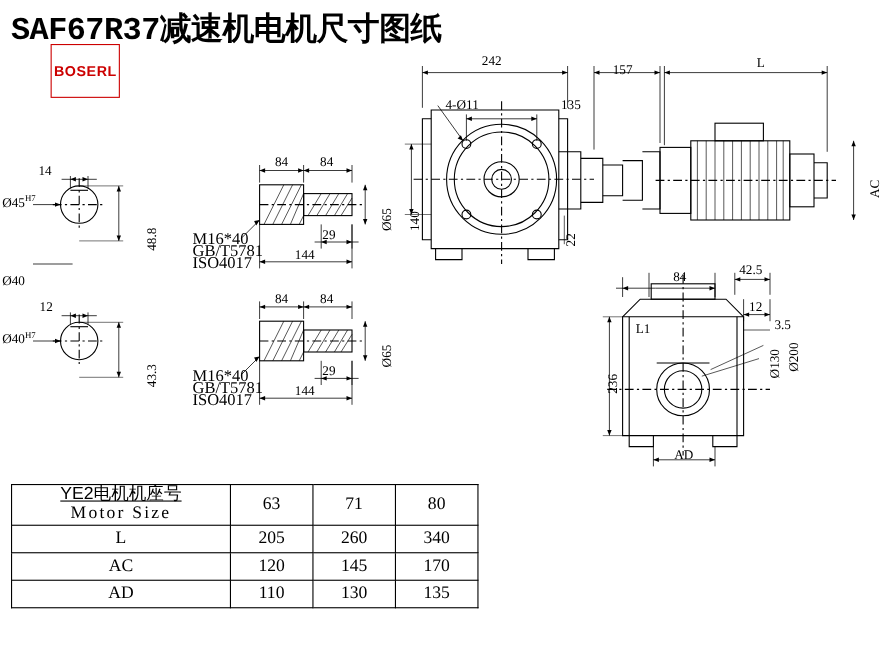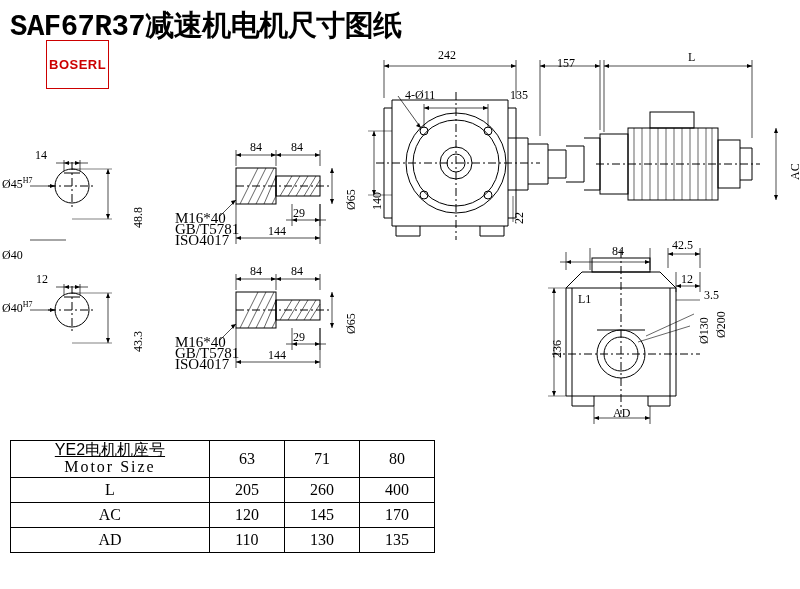--- a/index.html
+++ b/index.html
@@ -381,21 +381,21 @@
           <div style="letter-spacing:2px">Motor Size</div>
         </td>
         <td class="val">63</td>
         <td class="val">71</td>
         <td class="val">80</td>
       </tr>
       <tr>
         <td class="rowhead">L</td>
         <td class="val">205</td>
         <td class="val">260</td>
-        <td class="val">400</td>
+        <td class="val">340</td>
       </tr>
       <tr>
         <td class="rowhead">AC</td>
         <td class="val">120</td>
         <td class="val">145</td>
         <td class="val">170</td>
       </tr>
       <tr>
         <td class="rowhead">AD</td>
         <td class="val">110</td>

